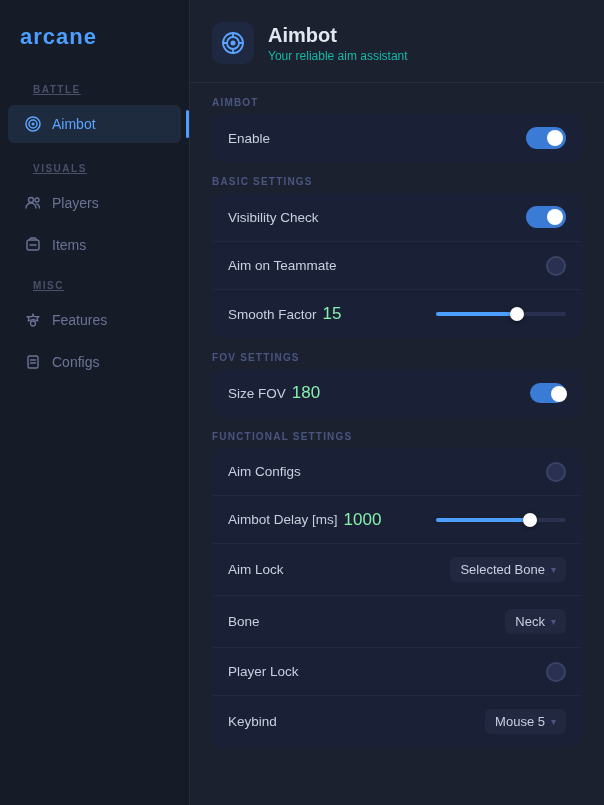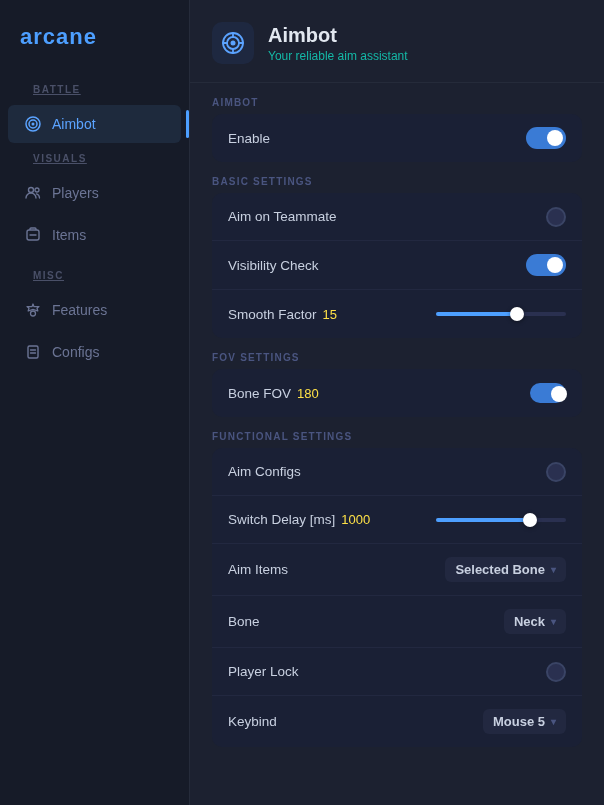--- a/index.html
+++ b/index.html
@@ -151,22 +151,22 @@
       min-height: 48px;
     }
     .setting-row:last-child { border-bottom: none; }
 
     .setting-label {
       font-size: 13.5px;
       color: #c8d0e0;
       font-weight: 400;
     }
     .setting-value-hint {
-      font-size: 13px;
-      color: #fde047;
+      font-size: 17px;
+      color: #86efac;
       margin-left: 6px;
     }
 
     
     .toggle {
       width: 40px;
       height: 22px;
       border-radius: 11px;
       background: #2a3050;
       position: relative;
@@ -234,21 +234,20 @@
     .dropdown {
       display: flex;
       align-items: center;
       gap: 6px;
       background: #222840;
       border-radius: 6px;
       padding: 5px 10px;
       cursor: pointer;
       color: #c8d0e0;
       font-size: 13px;
-      font-weight: bold;
     }
     .dropdown-arrow {
       color: #4a5580;
       font-size: 10px;
     }
   </style>
 </head>
 <body>
 
 <div class="sidebar">
@@ -261,21 +260,21 @@
     <span class="nav-icon">
       <svg width="16" height="16" viewBox="0 0 16 16" fill="none">
         <circle cx="8" cy="8" r="7" stroke="#5ba3ff" stroke-width="1.5"></circle>
         <circle cx="8" cy="8" r="4" stroke="#5ba3ff" stroke-width="1.5"></circle>
         <circle cx="8" cy="8" r="1.5" fill="#5ba3ff"></circle>
       </svg>
     </span>
     <span>Aimbot</span>
   </div>
 
-  <div class="section-label" style="margin-top:8px">VISUALS</div>
+  <div class="section-label" style="margin-top:18px">VISUALS</div>
   <div class="nav-item">
     <span class="nav-icon">
       <svg width="16" height="16" viewBox="0 0 16 16" fill="none">
         <circle cx="6" cy="5" r="2.5" stroke="#6b7494" stroke-width="1.4"></circle>
         <path d="M1 13c0-2.76 2.24-5 5-5s5 2.24 5 5" stroke="#6b7494" stroke-width="1.4" stroke-linecap="round"></path>
         <circle cx="12" cy="5" r="2" stroke="#6b7494" stroke-width="1.3"></circle>
         <path d="M14.5 13c0-2-1.3-3.6-3-4.2" stroke="#6b7494" stroke-width="1.3" stroke-linecap="round"></path>
       </svg>
     </span>
     <span>Players</span>
@@ -339,69 +338,69 @@
     <div class="settings-card">
       <div class="setting-row">
         <span class="setting-label">Enable</span>
         <div class="toggle on"></div>
       </div>
     </div>
 
     <div class="section-title">Basic Settings</div>
     <div class="settings-card">
       <div class="setting-row">
+        <span class="setting-label">Visibility Check</span>
+        <div class="toggle on"></div>
+      </div>
+      <div class="setting-row">
         <span class="setting-label">Aim on Teammate</span>
         <div class="dot-toggle"></div>
-      </div>
-      <div class="setting-row">
-        <span class="setting-label">Visibility Check</span>
-        <div class="toggle on"></div>
       </div>
       <div class="setting-row">
         <span class="setting-label">Smooth Factor</span>
         <span class="setting-value-hint">15</span>
         <div class="slider-container">
           <div class="slider-track">
             <div class="slider-fill" style="width: 62%;"></div>
             <div class="slider-thumb" style="left: 62%;"></div>
           </div>
         </div>
       </div>
     </div>
 
     <div class="section-title">FOV Settings</div>
     <div class="settings-card">
       <div class="setting-row">
-        <span class="setting-label">Bone FOV</span>
+        <span class="setting-label">Size FOV</span>
         <span class="setting-value-hint">180</span>
         <div style="flex:1; display:flex; justify-content:flex-end;">
           <div class="toggle on" style="width:36px; height:20px; border-radius:10px;">
           </div>
         </div>
       </div>
     </div>
 
     <div class="section-title">Functional Settings</div>
     <div class="settings-card">
       <div class="setting-row">
         <span class="setting-label">Aim Configs</span>
         <div class="dot-toggle"></div>
       </div>
       <div class="setting-row">
-        <span class="setting-label">Switch Delay [ms]</span>
+        <span class="setting-label">Aimbot Delay [ms]</span>
         <span class="setting-value-hint">1000</span>
         <div class="slider-container">
           <div class="slider-track">
             <div class="slider-fill" style="width: 72%;"></div>
             <div class="slider-thumb" style="left: 72%;"></div>
           </div>
         </div>
       </div>
       <div class="setting-row">
-        <span class="setting-label">Aim Items</span>
+        <span class="setting-label">Aim Lock</span>
         <div class="dropdown">
           <span>Selected Bone</span>
           <span class="dropdown-arrow">▾</span>
         </div>
       </div>
       <div class="setting-row">
         <span class="setting-label">Bone</span>
         <div class="dropdown">
           <span>Neck</span>
           <span class="dropdown-arrow">▾</span>

